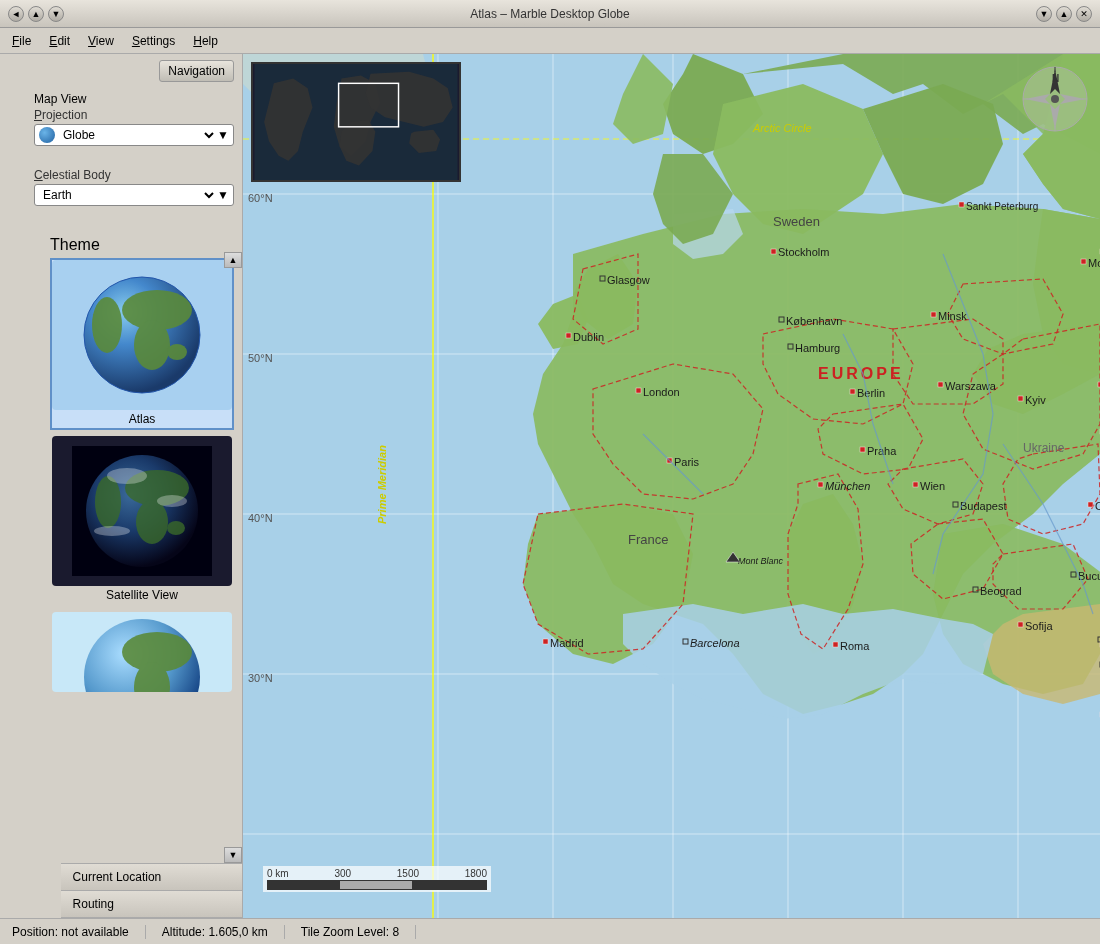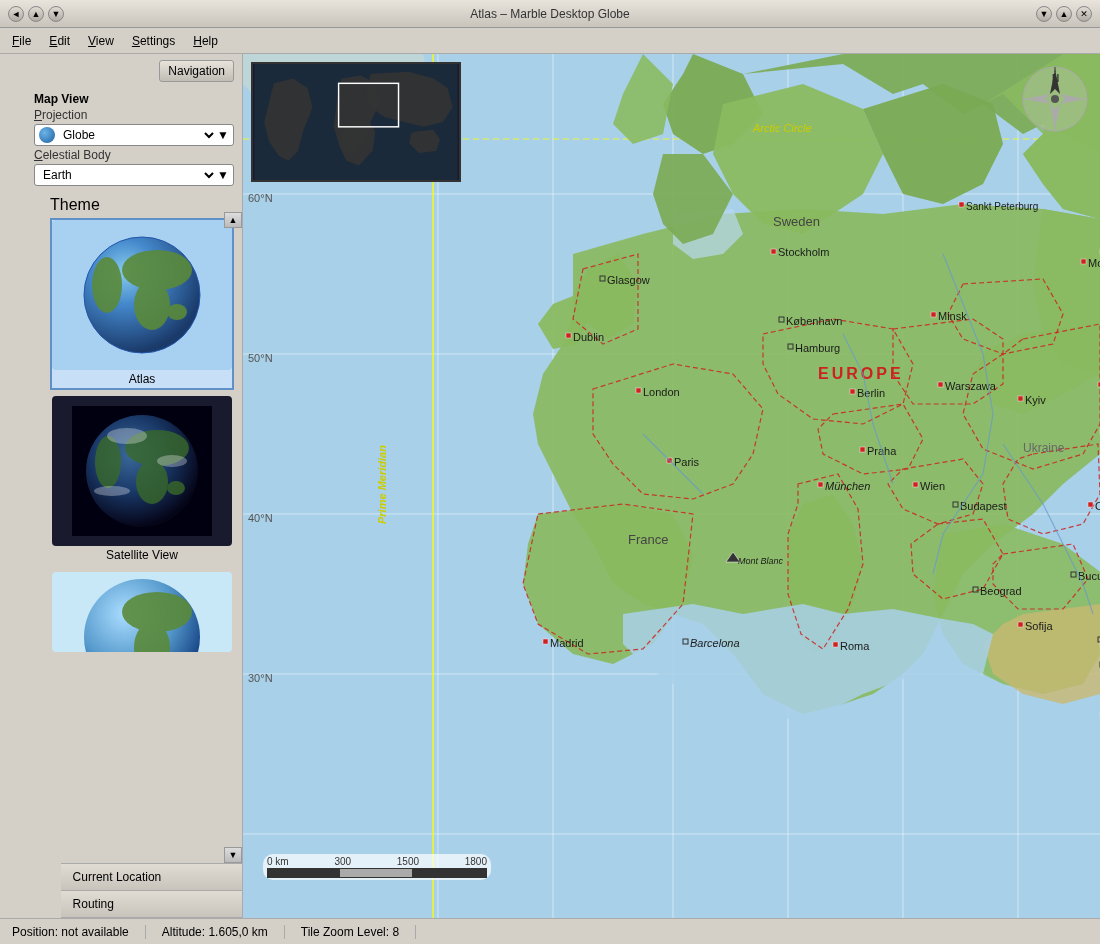--- a/index.html
+++ b/index.html
@@ -67,30 +67,30 @@
       background: linear-gradient(to bottom, #e8e4dc, #c0bdb5);
       border: 1px solid #999;
       border-radius: 3px;
       padding: 3px 8px;
       font-size: 12px;
       cursor: pointer;
     }
 
     .sidebar-content { padding: 4px 8px; }
     .sidebar-label { font-size: 12px; color: #333; margin-bottom: 2px; }
-    .sidebar-bold { font-weight: bold; font-size: 12px; margin: 4px 0 2px 0; }
+    .sidebar-bold { font-weight: normal; font-size: 12px; margin: 4px 0 2px 0; }
 
     .dropdown-container {
       display: flex;
       align-items: center;
       background: white;
       border: 1px solid #888;
       border-radius: 3px;
       padding: 2px 4px;
-      margin-bottom: 2px;
+      margin-bottom: 22px;
       width: 200px;
     }
     .dropdown-container select {
       border: none;
       background: transparent;
       font-size: 12px;
       flex: 1;
       outline: none;
       cursor: pointer;
     }
@@ -619,21 +619,21 @@
 
         <text x="32" y="18" font-size="10" fill="#333" font-family="Arial" font-weight="bold">N</text>
 
         <line x1="35" y1="3" x2="35" y2="8" stroke="#333" stroke-width="1"></line>
         <line x1="35" y1="62" x2="35" y2="67" stroke="#aaa" stroke-width="1"></line>
         <line x1="3" y1="35" x2="8" y2="35" stroke="#aaa" stroke-width="1"></line>
         <line x1="62" y1="35" x2="67" y2="35" stroke="#aaa" stroke-width="1"></line>
       </svg>
     </div>
 
-    <div class="scalebar" style="position:absolute; bottom:38px; left:20px; z-index:10;border-radius:10px;">
+    <div class="scalebar" style="position:absolute; bottom:26px; left:20px; z-index:10;">
       <div style="display:flex; align-items:center; gap:0;">
         <div style="width:220px;">
           <div style="display:flex; justify-content:space-between; font-size:10px; color:#333; margin-bottom:1px;">
             <span>0 km</span>
             <span>300</span>
             <span>1500</span>
             <span>1800</span>
           </div>
           <div style="width:220px; height:10px; background: linear-gradient(to right, #333 0 33%, #aaa 33% 66%, #333 66% 100%); border: 1px solid #333;"></div>
         </div>

